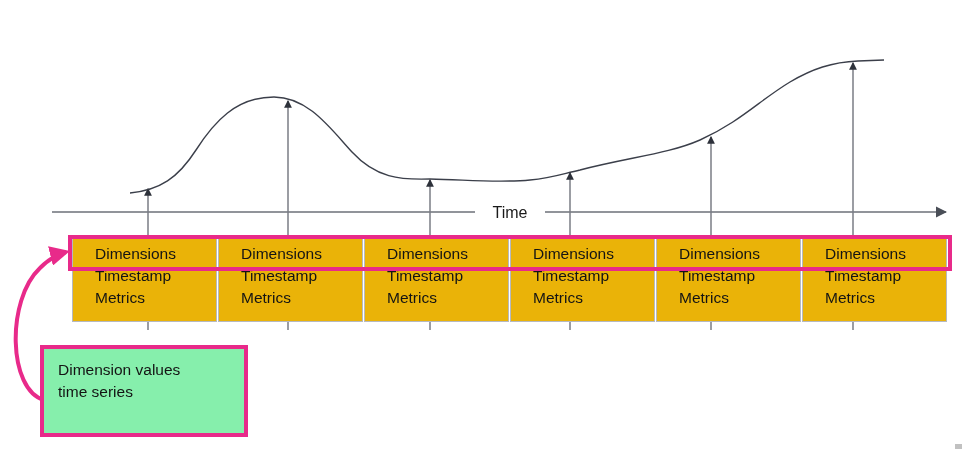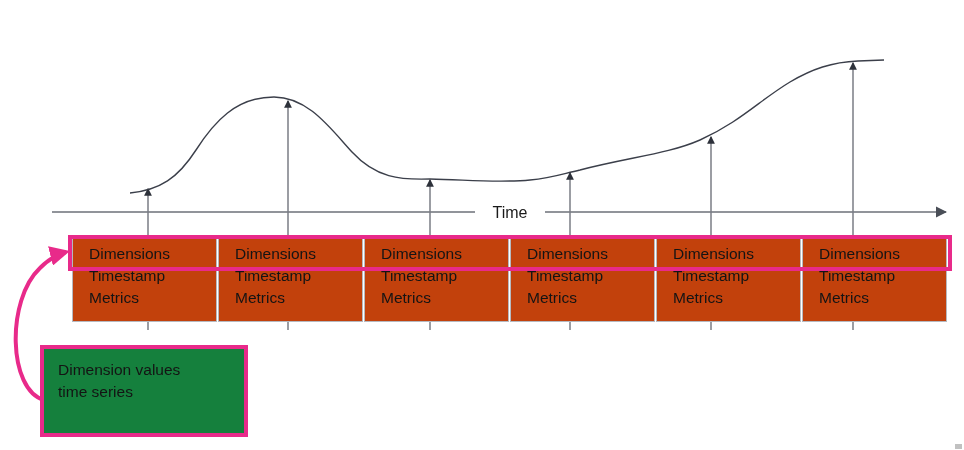--- a/index.html
+++ b/index.html
@@ -28,44 +28,44 @@
   }
   .axis-label-text {
     font-family: "Liberation Sans", sans-serif;
     font-size: 16px;
     fill: #1a1a1a;
   }
   .record-box {
     position: absolute;
     box-sizing: border-box;
     border: 1px solid #b6b9c0;
-    background: #c2410c;
+    background: #eab308;
     width: 145px;
     height: 85px;
-    padding: 5px 0 0 16px;
+    padding: 5px 0 0 22px;
   }
   .record-line {
     font-family: "Liberation Sans", sans-serif;
     font-size: 15.5px;
     line-height: 22px;
     color: #141414;
     white-space: nowrap;
   }
   #dimension-highlight-rect {
     position: absolute;
     box-sizing: border-box;
     border: 4px solid #e82a8a;
     background: transparent;
     pointer-events: none;
   }
   #callout-box {
     position: absolute;
     box-sizing: border-box;
     border: 4px solid #e82a8a;
-    background: #15803d;
+    background: #86efac;
     padding: 10px 12px 10px 14px;
   }
   .callout-line {
     font-family: "Liberation Sans", sans-serif;
     font-size: 15.5px;
     line-height: 22px;
     color: #141414;
     white-space: nowrap;
   }
   #corner-mark {

